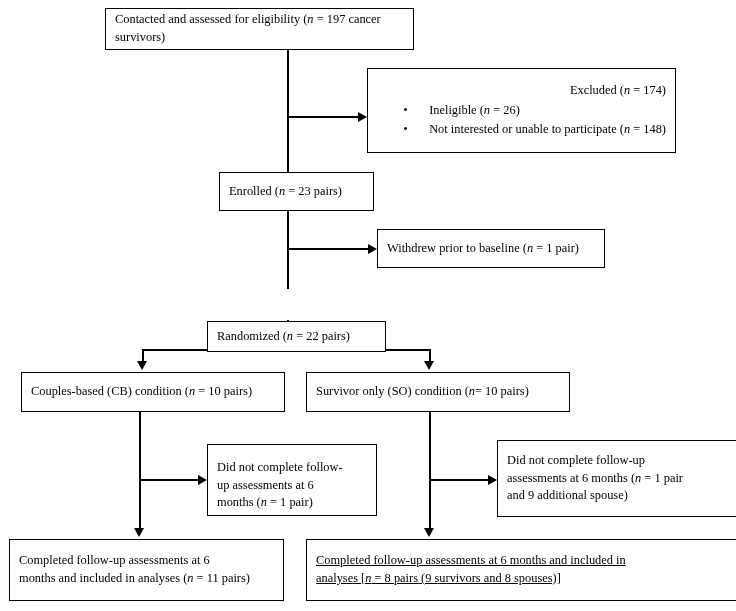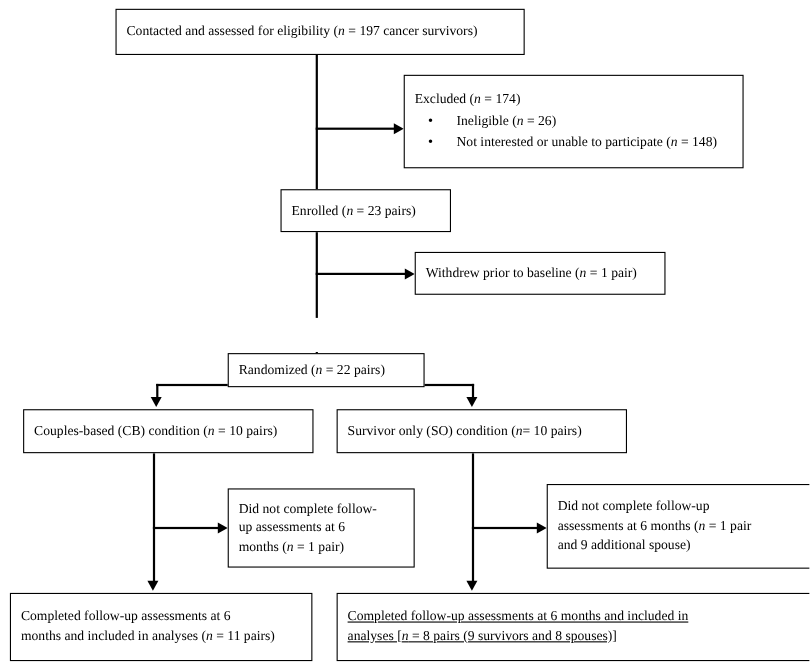--- a/index.html
+++ b/index.html
@@ -97,53 +97,53 @@
   <div class="vline" style="left:139px; top:412px; height:119px;"></div>
   <div class="arrow-down" style="left:134px; top:528px;"></div>
   <div class="hline" style="left:139px; top:479px; width:60px;"></div>
   <div class="arrow-right" style="left:198px; top:475px;"></div>
 
   <div class="vline" style="left:429px; top:412px; height:119px;"></div>
   <div class="arrow-down" style="left:424px; top:528px;"></div>
   <div class="hline" style="left:429px; top:479px; width:60px;"></div>
   <div class="arrow-right" style="left:488px; top:475px;"></div>
 
-  <div class="box" style="left:105px; top:8px; width:372px; height:42px;">
+  <div class="box" style="left:105px; top:8px; width:309px; height:42px;">
     <span class="txt"><span>Contacted and assessed for eligibility (</span><span class="ital">n</span><span> = 197 cancer survivors)</span></span>
   </div>
 
-  <div class="box" style="left:367px; top:68px; width:309px; height:85px;">
+  <div class="box" style="left:367px; top:68px; width:309px; height:85px;align-items:flex-end;">
     <span class="txt"><span>Excluded (</span><span class="ital">n</span><span> = 174)</span></span>
     <ul class="bullets">
       <li><span>Ineligible (</span><span class="ital">n</span><span> = 26)</span></li>
       <li><span>Not interested or unable to participate (</span><span class="ital">n</span><span> = 148)</span></li>
     </ul>
   </div>
 
-  <div class="box" style="left:219px; top:172px; width:155px; height:39px;margin-left:36px;">
+  <div class="box" style="left:219px; top:172px; width:155px; height:39px;">
     <span class="txt"><span>Enrolled (</span><span class="ital">n</span><span> = 23 pairs)</span></span>
   </div>
 
   <div class="box" style="left:377px; top:229px; width:228px; height:39px;">
     <span class="txt"><span>Withdrew prior to baseline (</span><span class="ital">n</span><span> = 1 pair)</span></span>
   </div>
 
   <div class="box" style="left:207px; top:289px; width:179px; height:31px;margin-top:32px;">
     <span class="txt"><span>Randomized (</span><span class="ital">n</span><span> = 22 pairs)</span></span>
   </div>
 
   <div class="box" style="left:21px; top:372px; width:264px; height:40px;">
     <span class="txt"><span>Couples-based (CB) condition (</span><span class="ital">n</span><span> = 10 pairs)</span></span>
   </div>
 
   <div class="box" style="left:306px; top:372px; width:264px; height:40px;">
     <span class="txt"><span>Survivor only (SO) condition (</span><span class="ital">n</span><span>= 10 pairs)</span></span>
   </div>
 
-  <div class="box" style="left:207px; top:444px; width:170px; height:72px;">
+  <div class="box" style="left:207px; top:444px; width:170px; height:72px;justify-content:flex-end;">
     <span class="txt">Did not complete follow-</span>
     <span class="txt">up assessments at 6</span>
     <span class="txt"><span>months (</span><span class="ital">n</span><span> = 1 pair)</span></span>
   </div>
 
   <div class="box" style="left:497px; top:440px; width:257px; height:77px;">
     <span class="txt">Did not complete follow-up</span>
     <span class="txt"><span>assessments at 6 months (</span><span class="ital">n</span><span> = 1 pair</span></span>
     <span class="txt">and 9 additional spouse)</span>
   </div>

